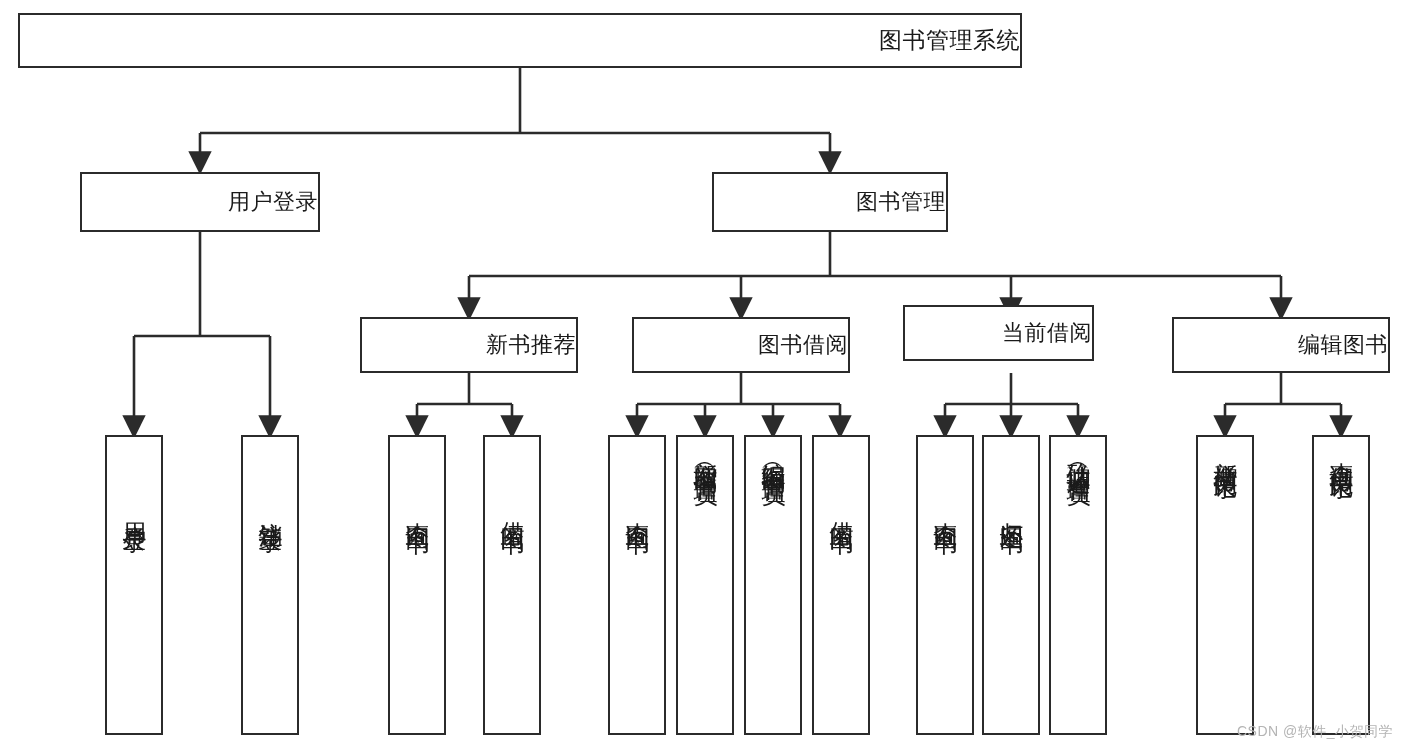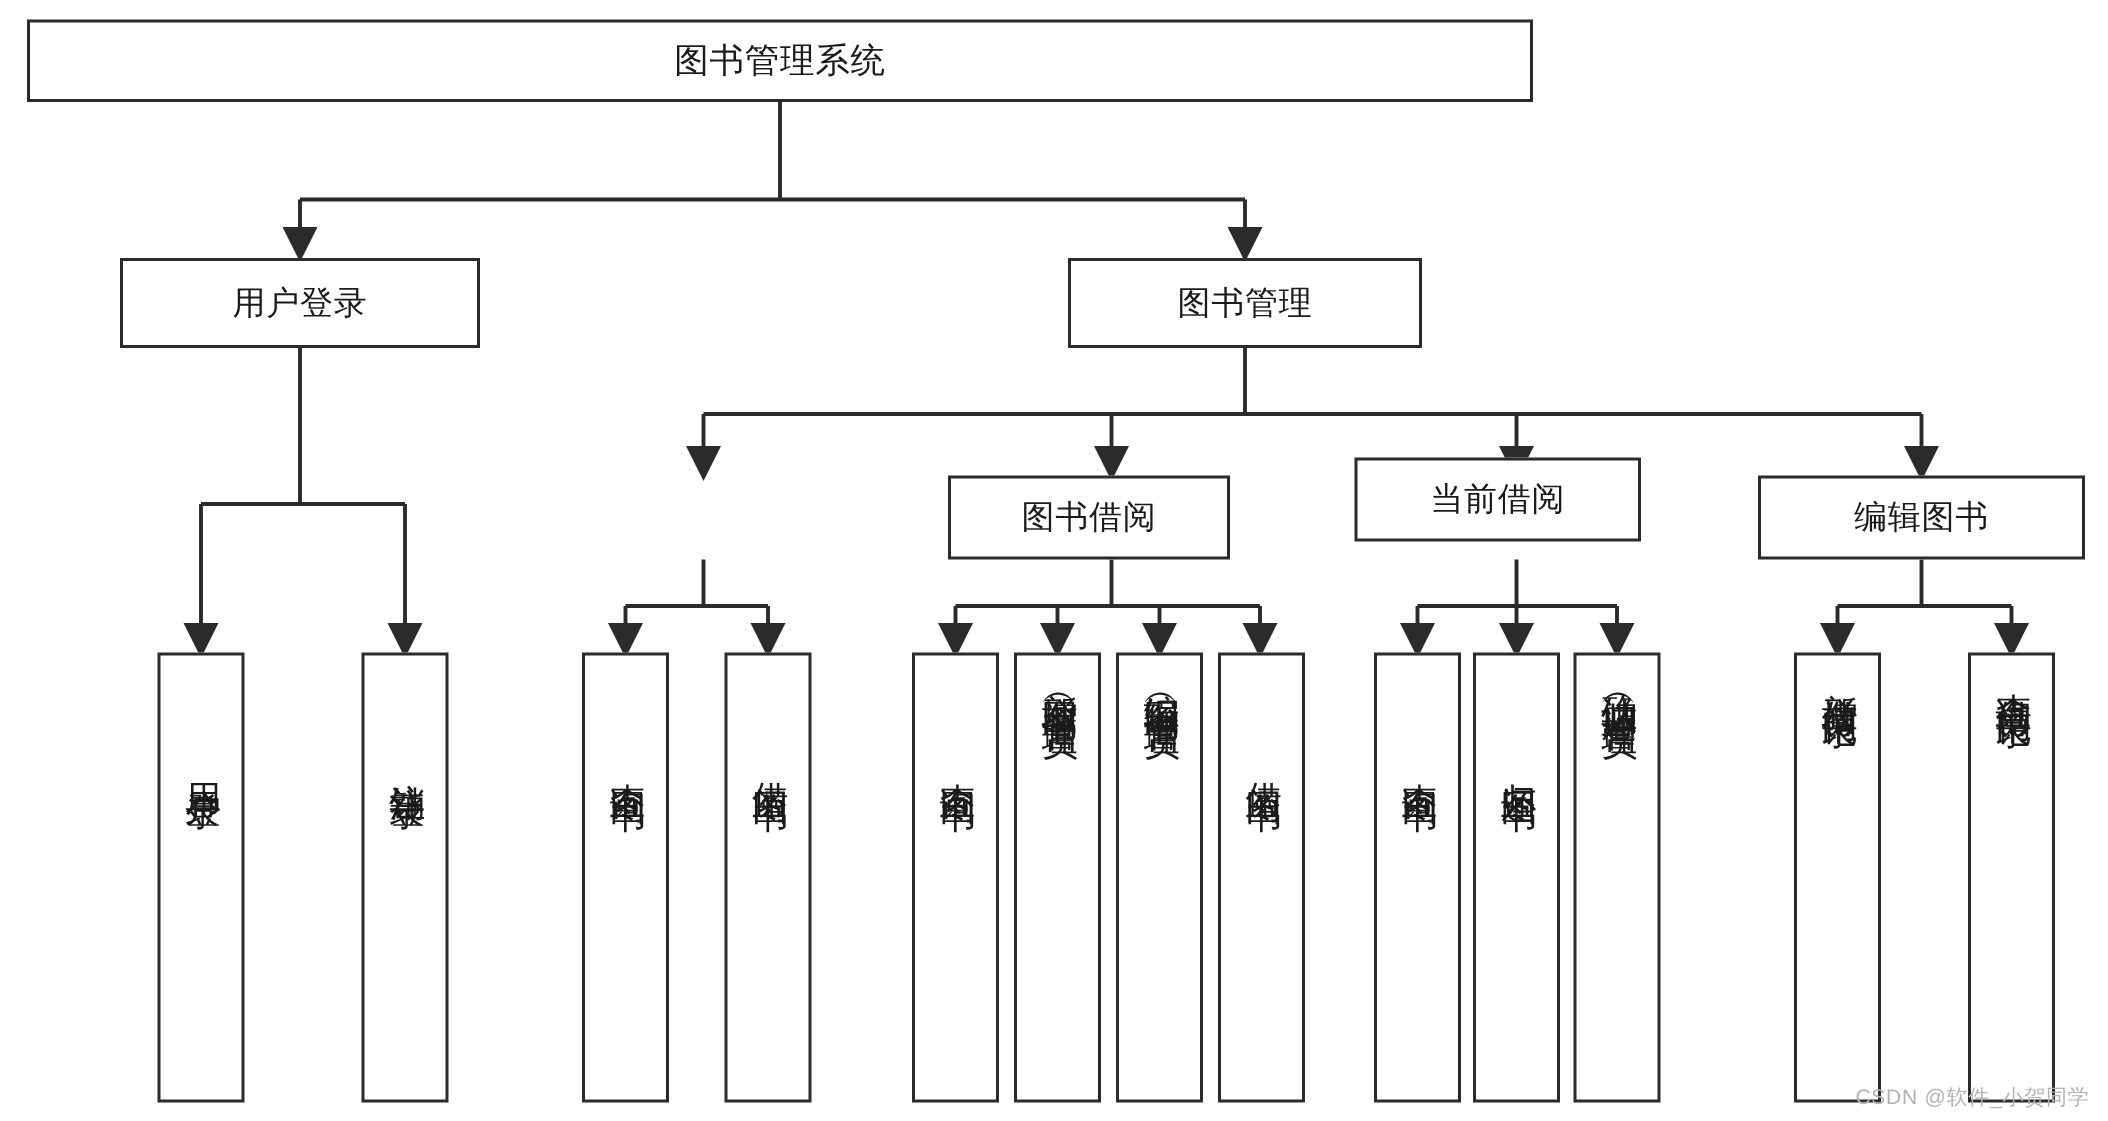--- a/index.html
+++ b/index.html
@@ -12,21 +12,21 @@
   }
   #diagram{position:relative;width:1405px;height:747px;}
   svg#connectors{position:absolute;left:0;top:0;width:1405px;height:747px;}
   .node{
     position:absolute;
     box-sizing:border-box;
     background:#ffffff;
     border:2px solid #2b2b2b;
     display:flex;
     align-items:center;
-    justify-content:center;
+    justify-content:flex-end;
     color:#1a1a1a;
     z-index:2;
   }
   .node .lbl{
     display:block;
     text-align:center;
     line-height:1.18;
     white-space:nowrap;
   }
   .node.horizontal .lbl{
@@ -122,22 +122,25 @@
   </div>
 
   <div class="node horizontal" style="left:80px;top:172px;width:240px;height:60px;">
     <span class="lbl">用户登录</span>
   </div>
 
   <div class="node horizontal" style="left:712px;top:172px;width:236px;height:60px;">
     <span class="lbl">图书管理</span>
   </div>
 
-
-  <div class="node horizontal" style="left:632px;top:317px;width:188px;height:56px;">
+  <div class="node horizontal" style="left:360px;top:317px;width:218px;height:56px;">
+    <span class="lbl">新书推荐</span>
+  </div>
+
+  <div class="node horizontal" style="left:632px;top:317px;width:218px;height:56px;">
     <span class="lbl">图书借阅</span>
   </div>
 
   <div class="node horizontal" style="left:903px;top:305px;width:191px;height:56px;">
     <span class="lbl">当前借阅</span>
   </div>
 
   <div class="node horizontal" style="left:1172px;top:317px;width:218px;height:56px;">
     <span class="lbl">编辑图书</span>
   </div>

